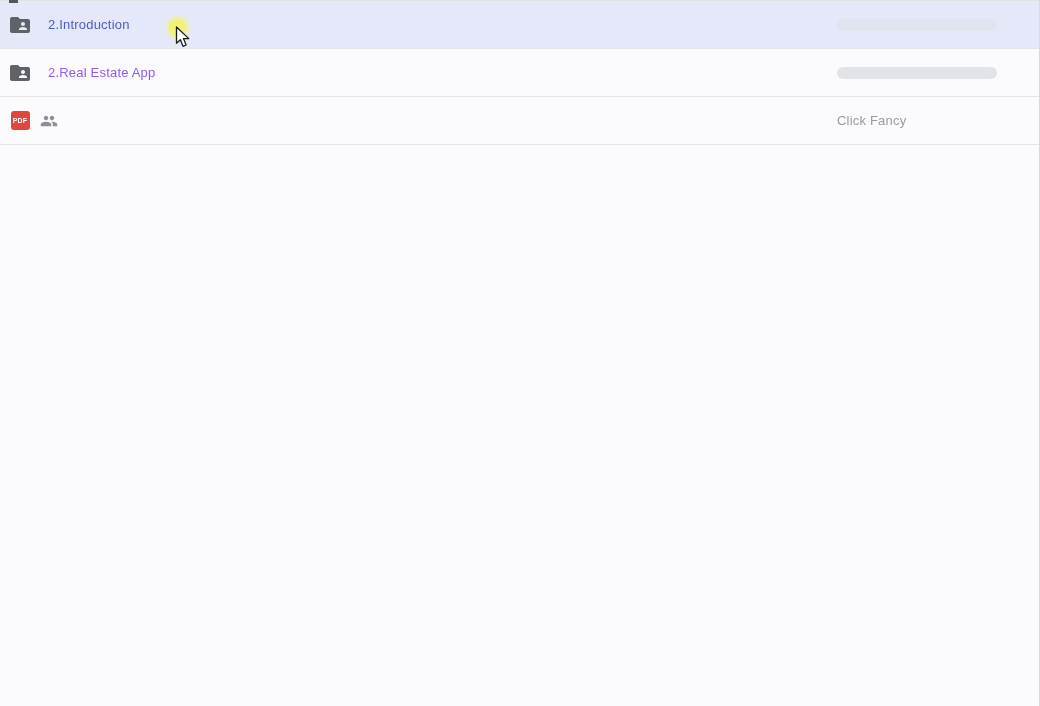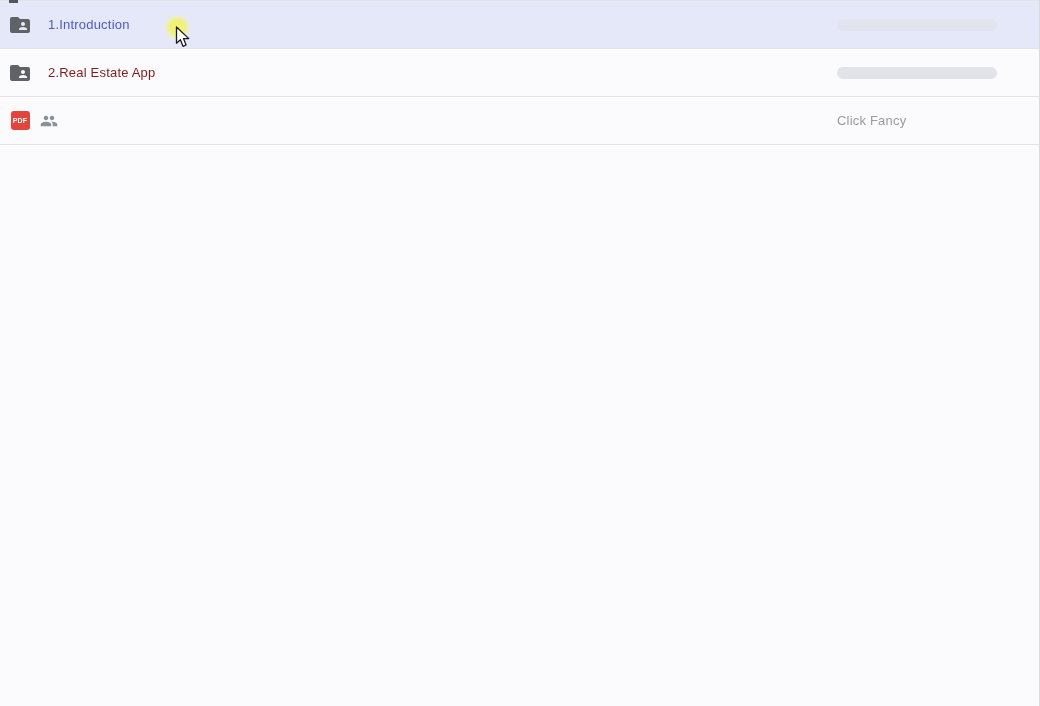--- a/index.html
+++ b/index.html
@@ -29,21 +29,21 @@
   }
   .row.selected { background: #e5e8f8; }
   .row .icon-cell {
     width: 24px; height: 24px;
     display: flex; align-items: center; justify-content: center;
     flex: 0 0 24px;
   }
   .row .name {
     margin-left: 16px;
     font-size: 13px;
-    color: #7f1d1d;
+    color: #8b5cf6;
     letter-spacing: 0.2px;
     white-space: nowrap;
   }
   .row.selected .name { color: #4a5cc5; }
   .shared-icon {
     margin-left: 8px;
     display: flex; align-items: center;
   }
   .spacer { flex: 1; }
   .right-zone {
@@ -101,21 +101,21 @@
 <div class="crop-fragment"></div>
 
 <div class="file-list">
 
   <div class="row selected">
     <span class="icon-cell">
       <svg width="24" height="24" viewBox="0 0 24 24">
         <path fill="#5f6368" d="M20 6h-8l-2-2H4c-1.1 0-2 .9-2 2v12c0 1.1.9 2 2 2h16c1.1 0 2-.9 2-2V8c0-1.1-.9-2-2-2zm-5 3c1.1 0 2 .9 2 2s-.9 2-2 2-2-.9-2-2 .9-2 2-2zm4 8h-8v-1c0-1.33 2.67-2 4-2s4 .67 4 2v1z"></path>
       </svg>
     </span>
-    <span class="name">1.Introduction</span>
+    <span class="name">2.Introduction</span>
     <span class="spacer"></span>
     <span class="right-zone">
       <span class="skeleton-bar"></span>
     </span>
   </div>
 
   <div class="row">
     <span class="icon-cell">
       <svg width="24" height="24" viewBox="0 0 24 24">
         <path fill="#5f6368" d="M20 6h-8l-2-2H4c-1.1 0-2 .9-2 2v12c0 1.1.9 2 2 2h16c1.1 0 2-.9 2-2V8c0-1.1-.9-2-2-2zm-5 3c1.1 0 2 .9 2 2s-.9 2-2 2-2-.9-2-2 .9-2 2-2zm4 8h-8v-1c0-1.33 2.67-2 4-2s4 .67 4 2v1z"></path>

